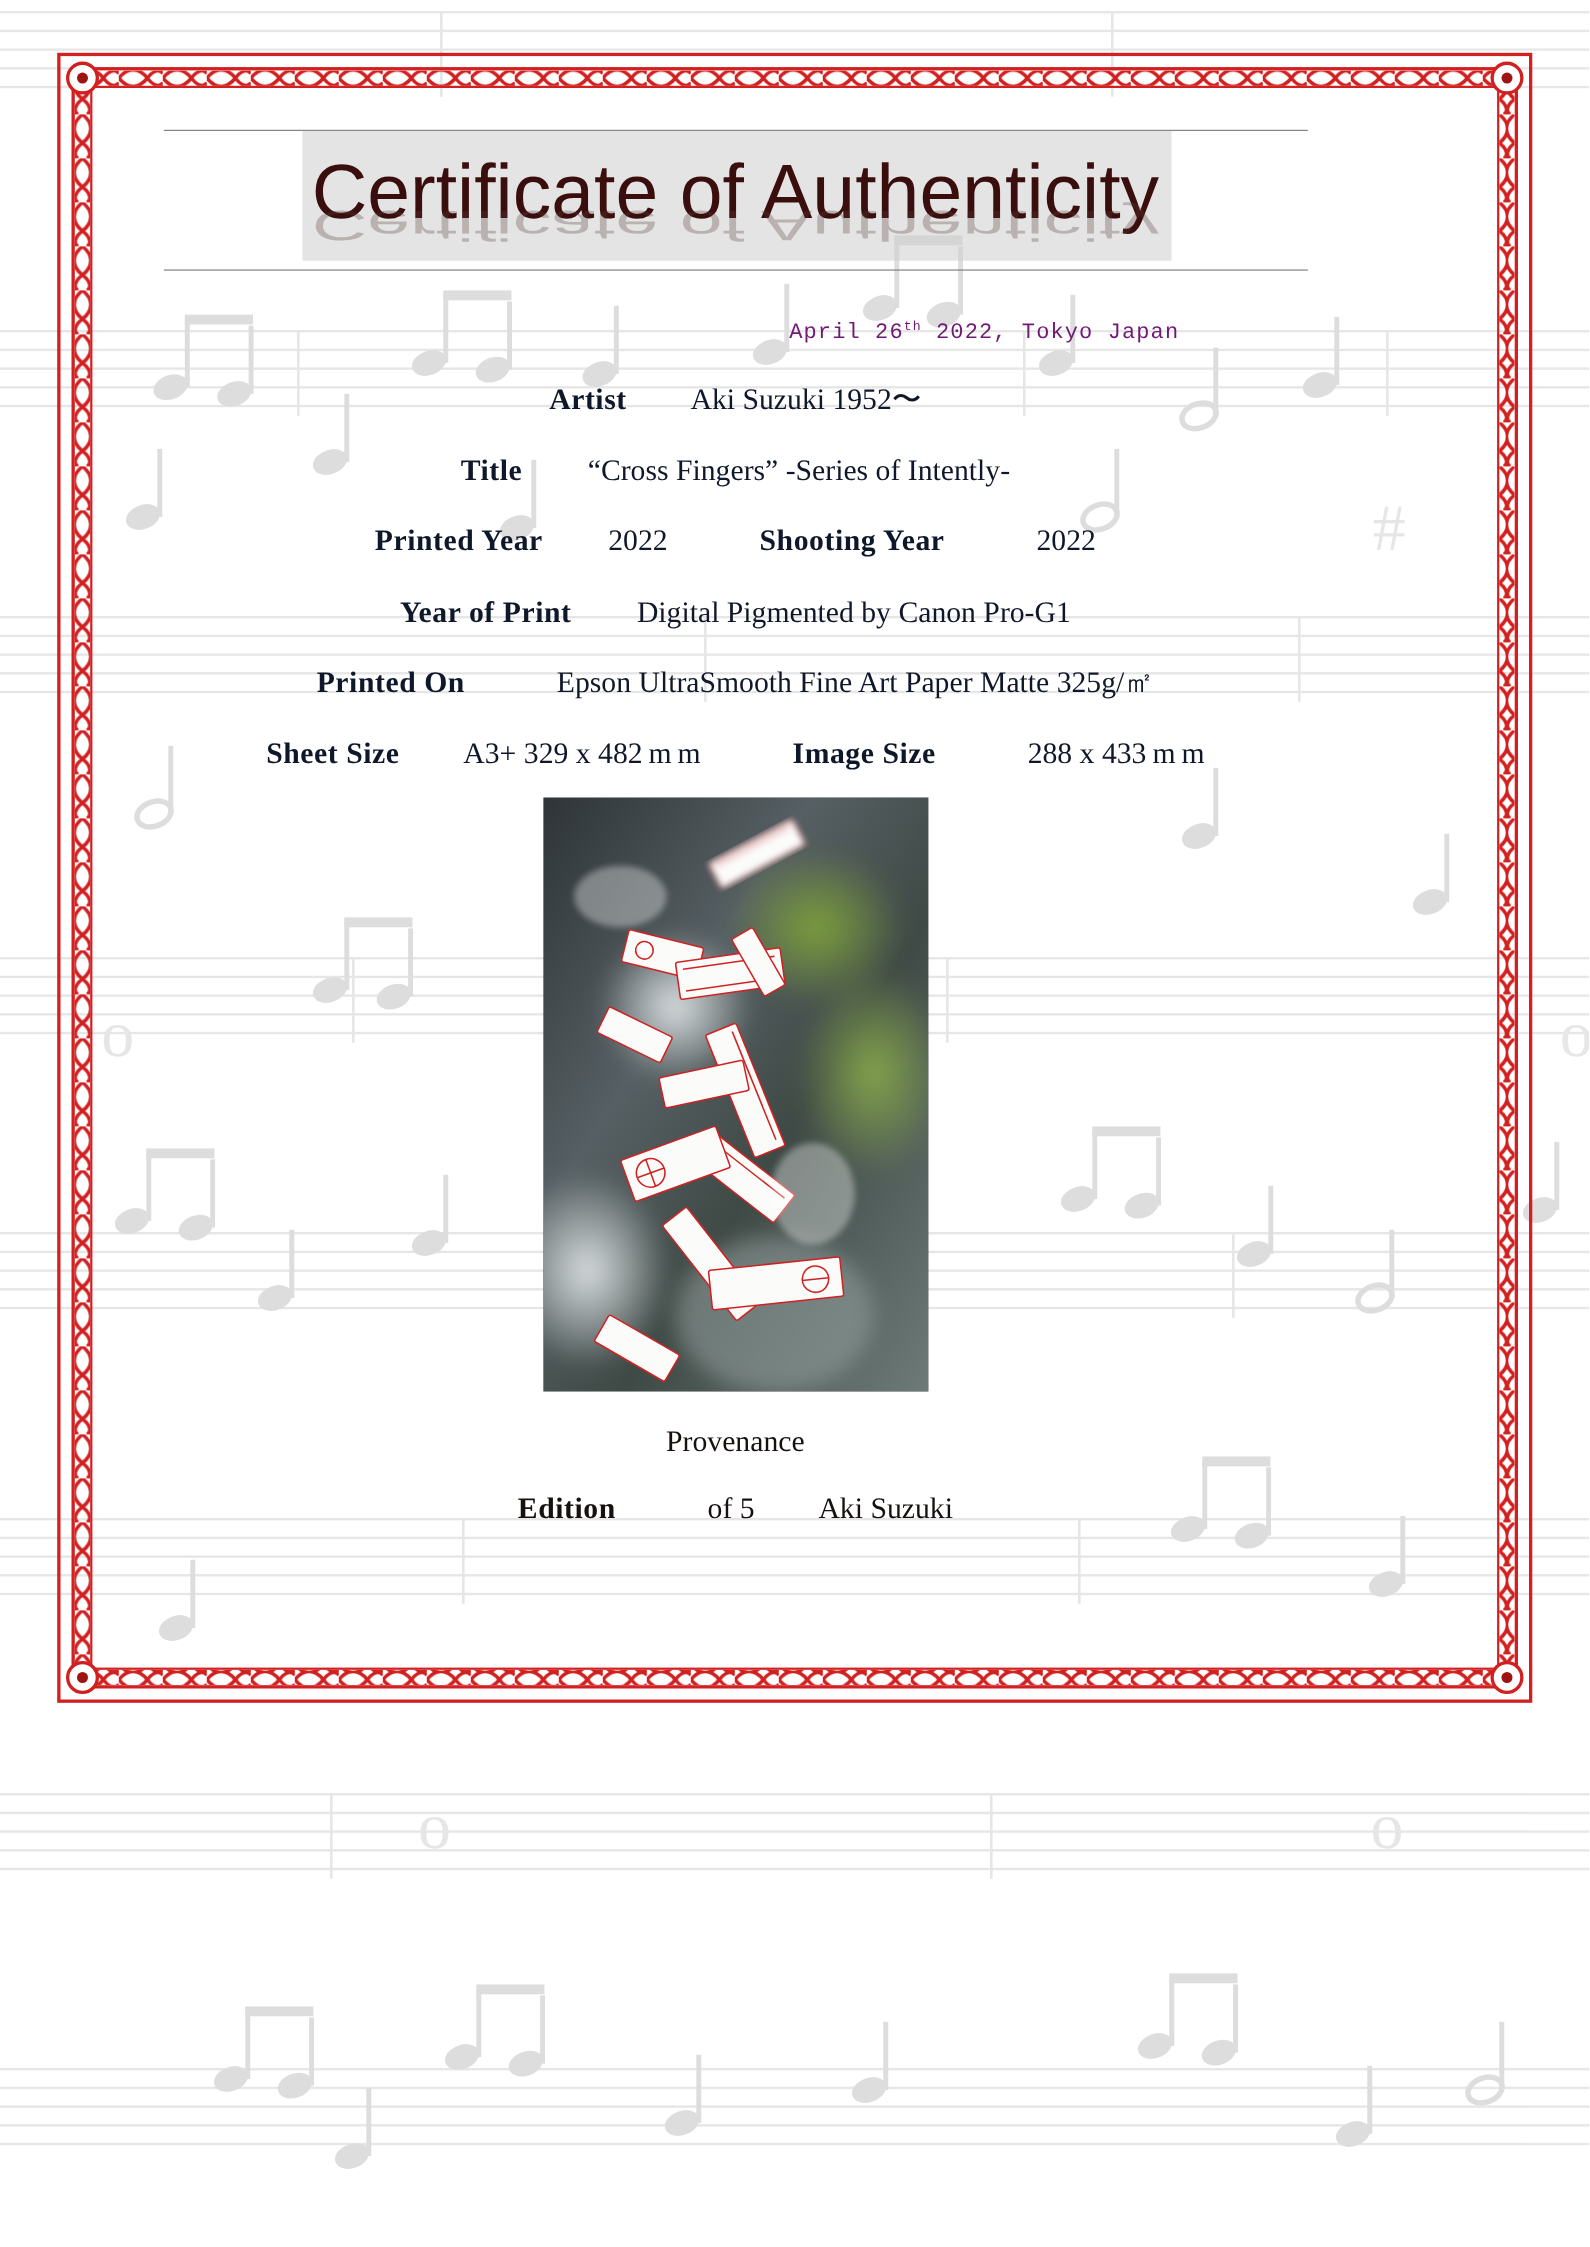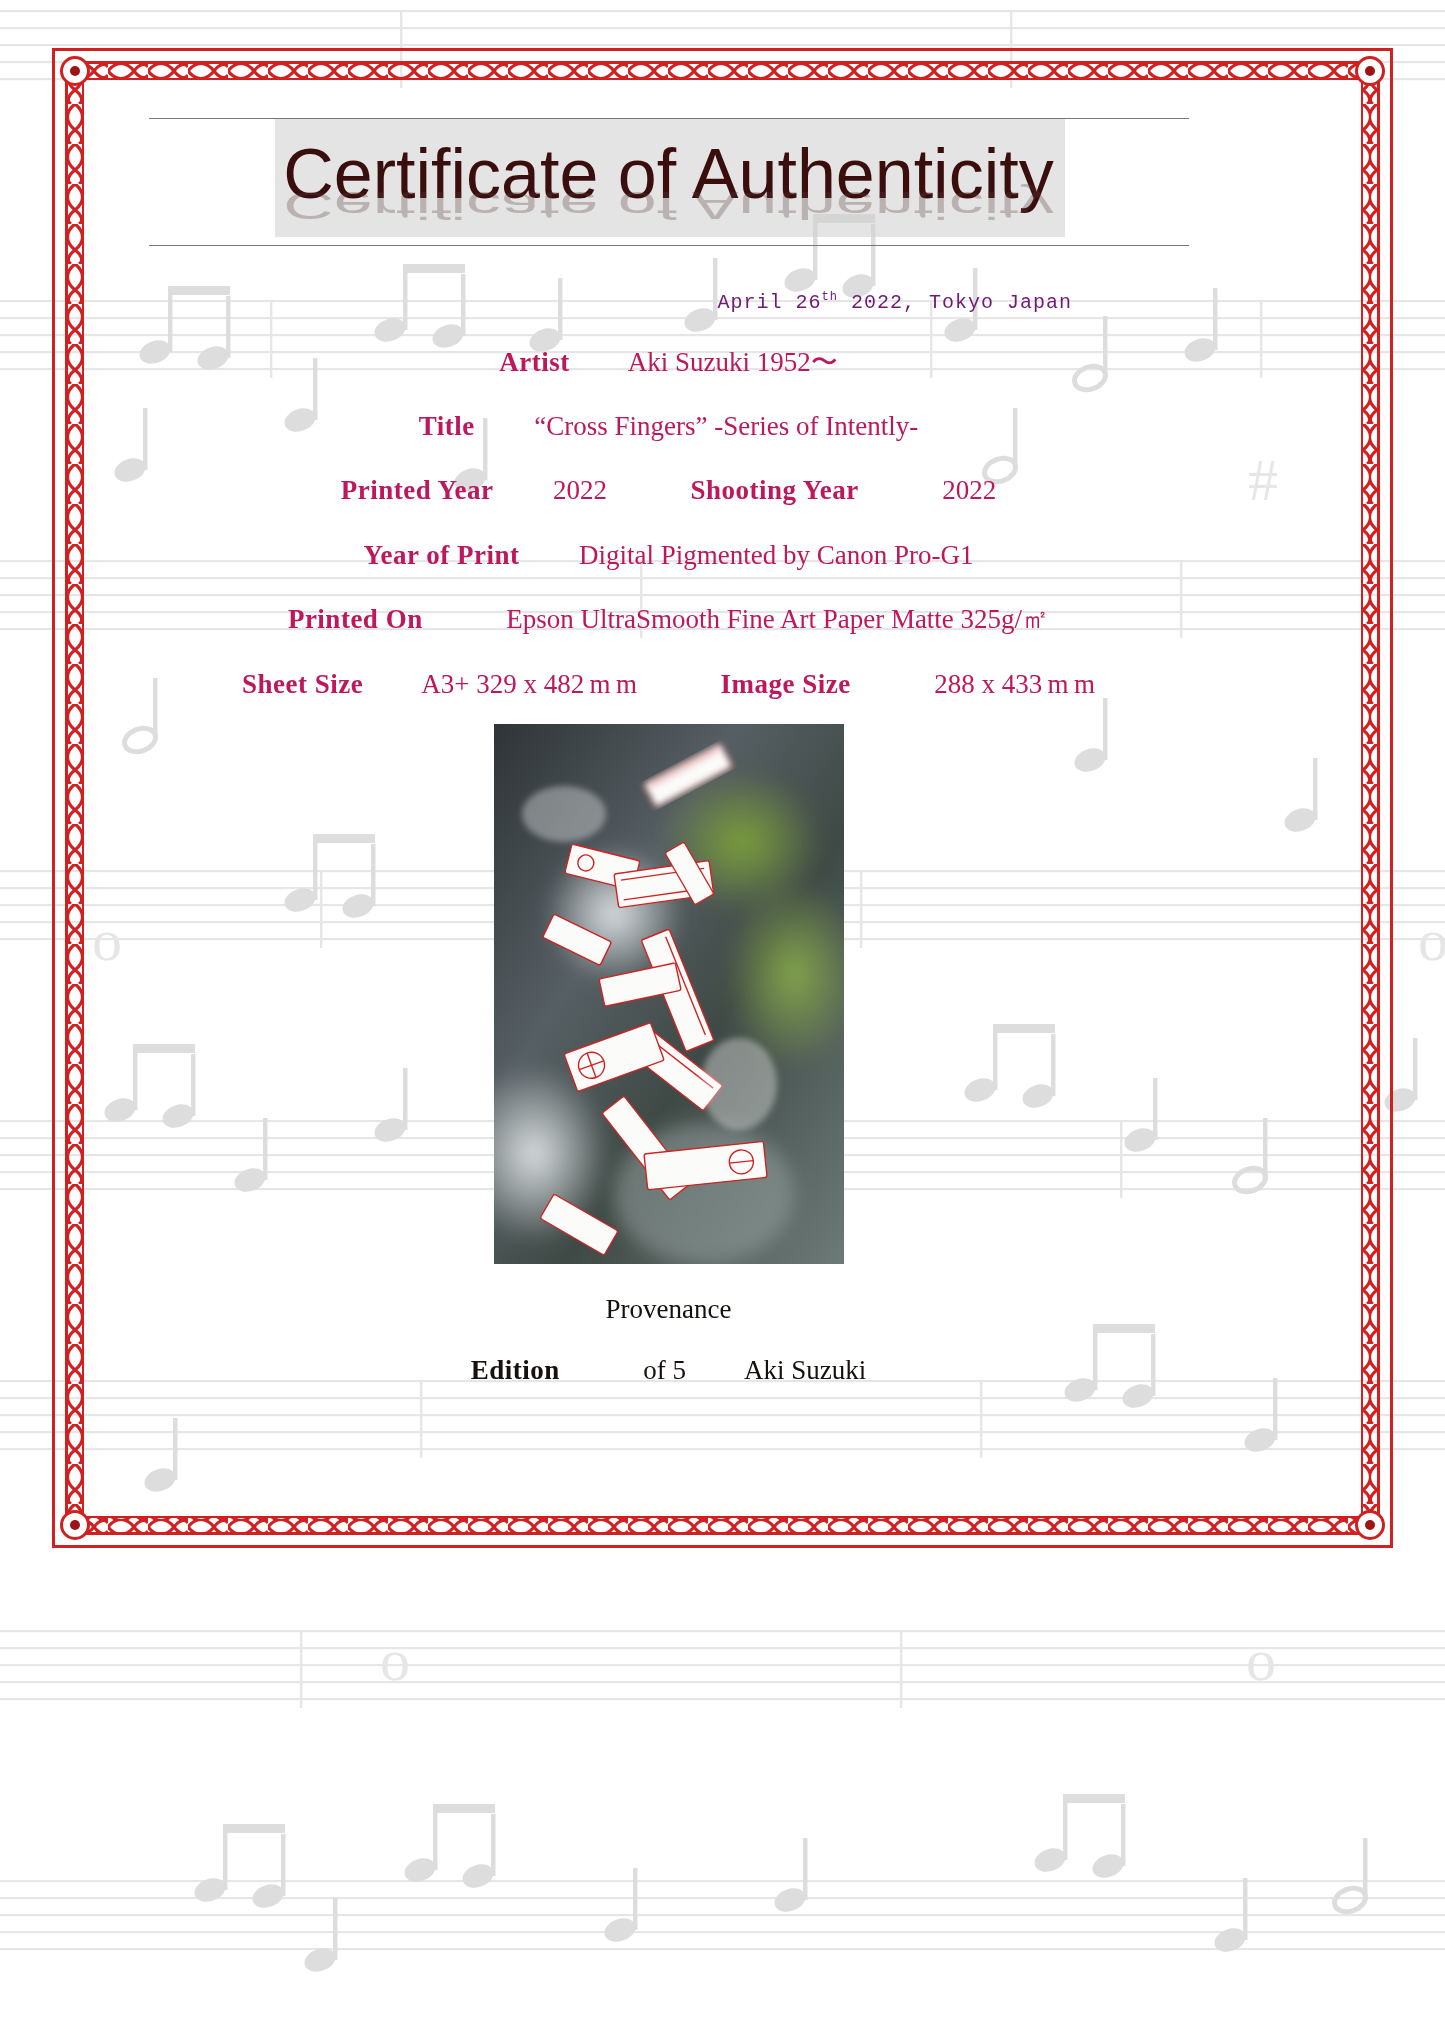--- a/index.html
+++ b/index.html
@@ -133,21 +133,21 @@
     font-family: "Liberation Mono", monospace;
     font-size: 20px;
     letter-spacing: 1px;
     color: #701a75;
   }
   #date-line sup { font-size: 12px; }
 
   .field-row {
     margin-top: 32px;
     font-size: 27px;
-    color: #be185d;
+    color: #0f172a;
     line-height: 1.2;
     white-space: nowrap;
   }
   .f-label {
     font-weight: bold;
     letter-spacing: 0.5px;
   }
   .f-val {
     font-weight: normal;
   }

